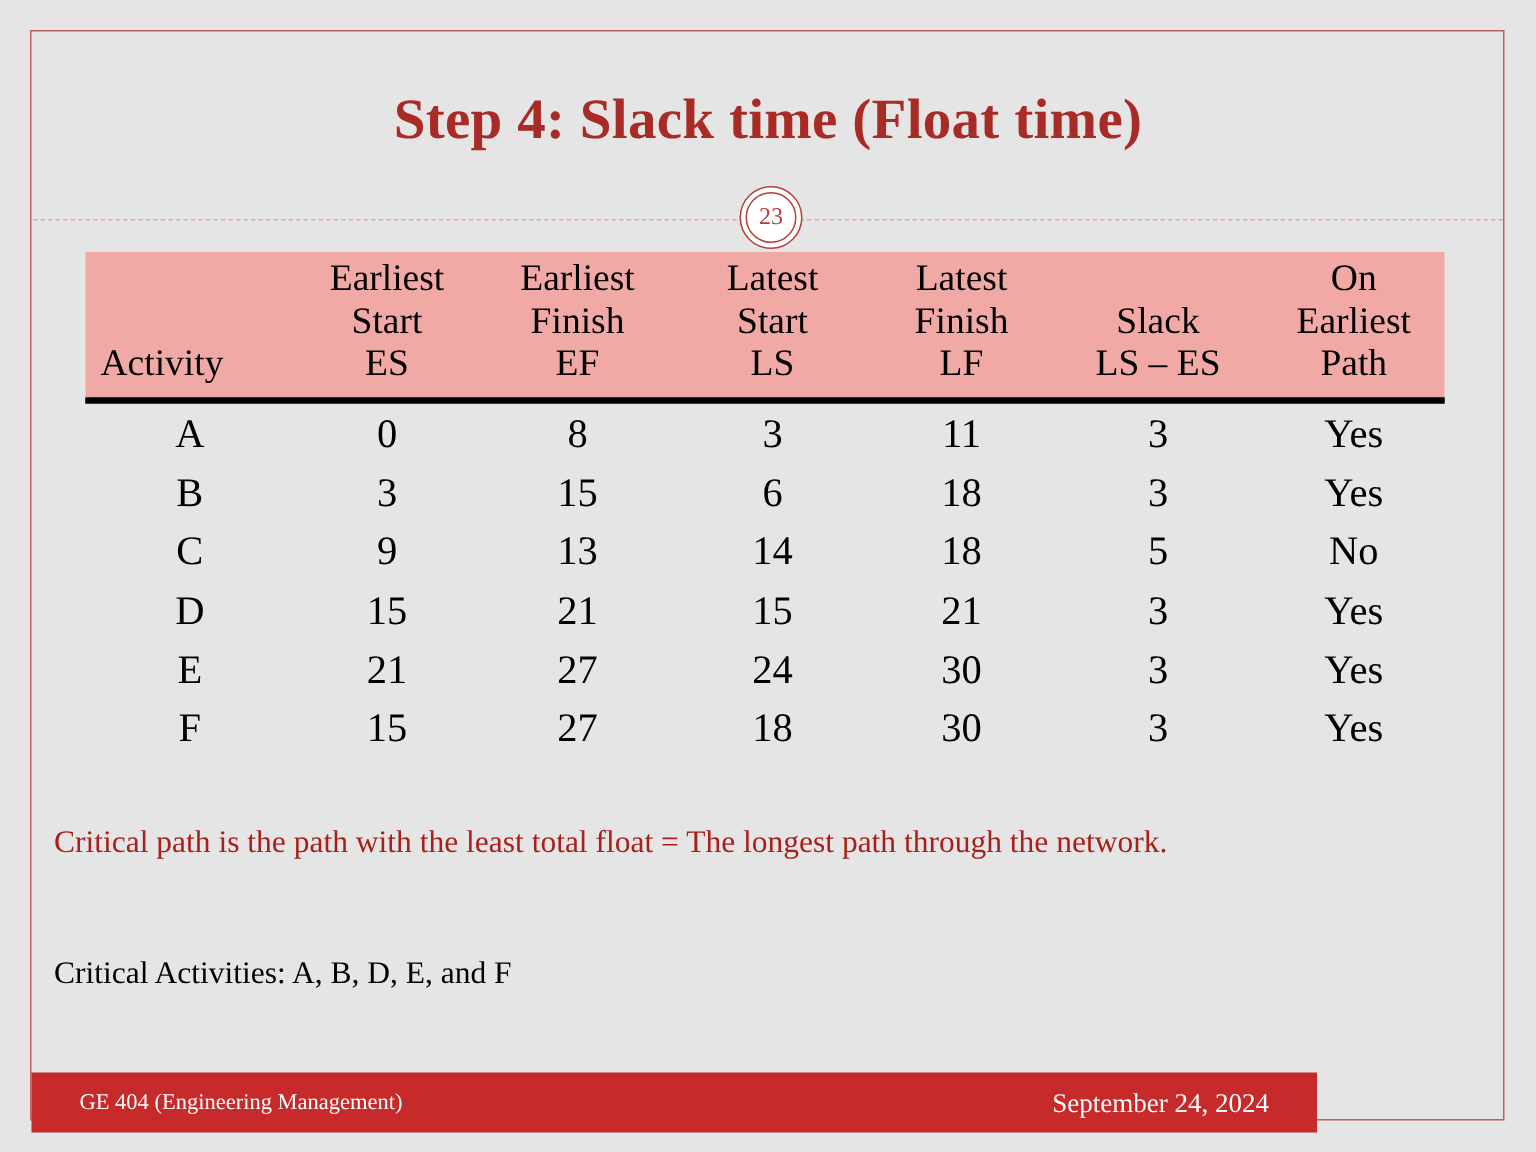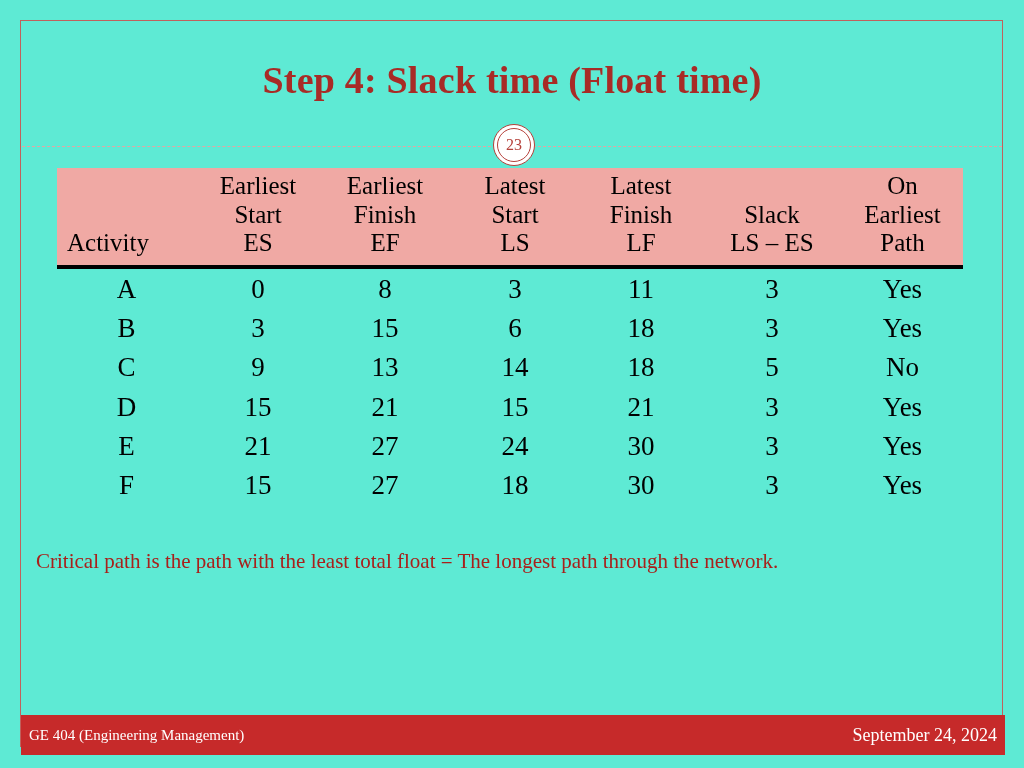--- a/index.html
+++ b/index.html
@@ -11,21 +11,21 @@
     height: 768px;
     background: #ffffff;
     font-family: "Liberation Serif", "DejaVu Serif", serif;
     overflow: hidden;
   }
 
   .slide {
     position: relative;
     width: 1024px;
     height: 768px;
-    background: #5eead4;
+    background: #e5e5e5;
   }
 
   
   .page-border {
     position: absolute;
     left: 20px;
     top: 20px;
     width: 983px;
     height: 727px;
     border: 1.5px solid #c0615c;
@@ -170,28 +170,28 @@
     line-height: 1.48;
     color: #000000;
   }
   .cp-lines b { font-weight: bold; }
 
   
   .footer {
     position: absolute;
     left: 21px;
     top: 715px;
-    width: 984px;
+    width: 857px;
     height: 40px;
     background: #c62a2a;
     display: flex;
     align-items: center;
     justify-content: space-between;
     box-sizing: border-box;
-    padding: 0 8px;
+    padding: 0 32px;
   }
   .footer .left {
     color: #ffffff;
     font-size: 15px;
   }
   .footer .right {
     color: #ffffff;
     font-size: 18px;
   }
 </style>
@@ -315,20 +315,21 @@
             <td>3</td>
             <td>Yes</td>
           </tr>
         </tbody>
     </table>
   </div>
 
   <div class="note">Critical path is the path with the least total float = The longest path through the network.</div>
 
   <div class="cp-lines">
+    <div>Critical Activities: A, B, D, E, and F</div>
   </div>
 
   <div class="footer">
     <div class="left">GE 404 (Engineering Management)</div>
     <div class="right">September 24, 2024</div>
   </div>
 
 </div>
 
 </body></html>

